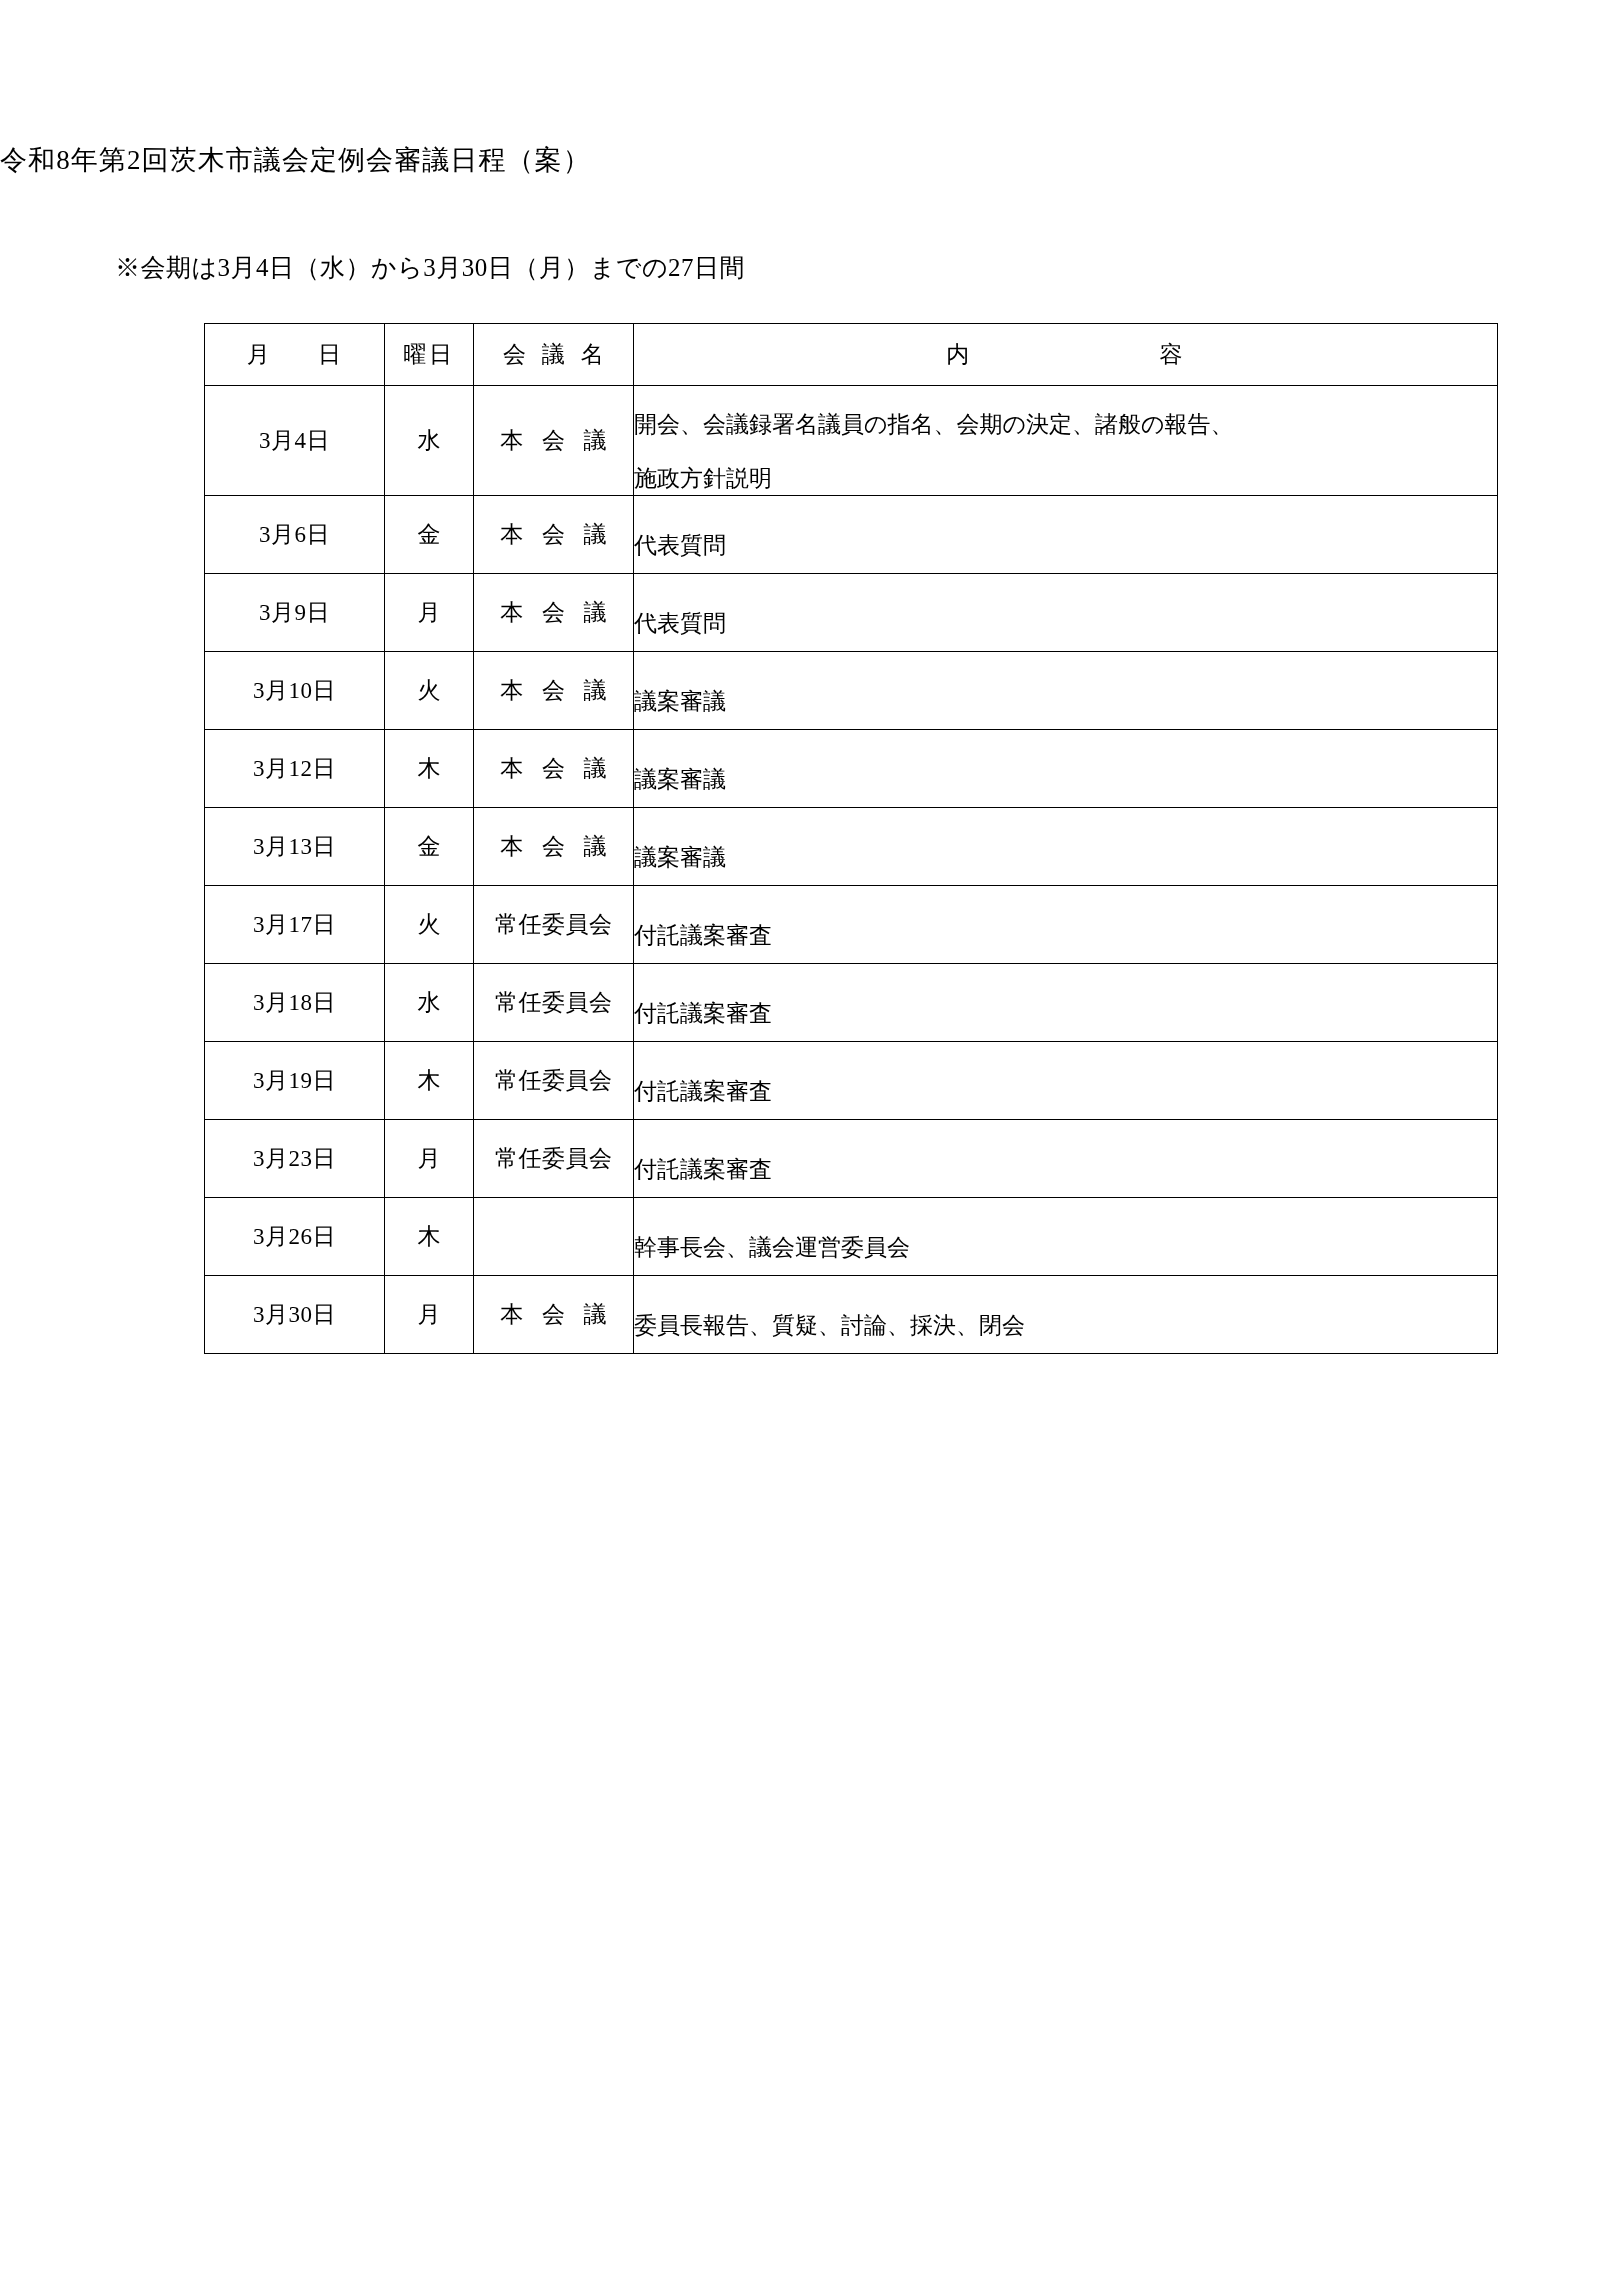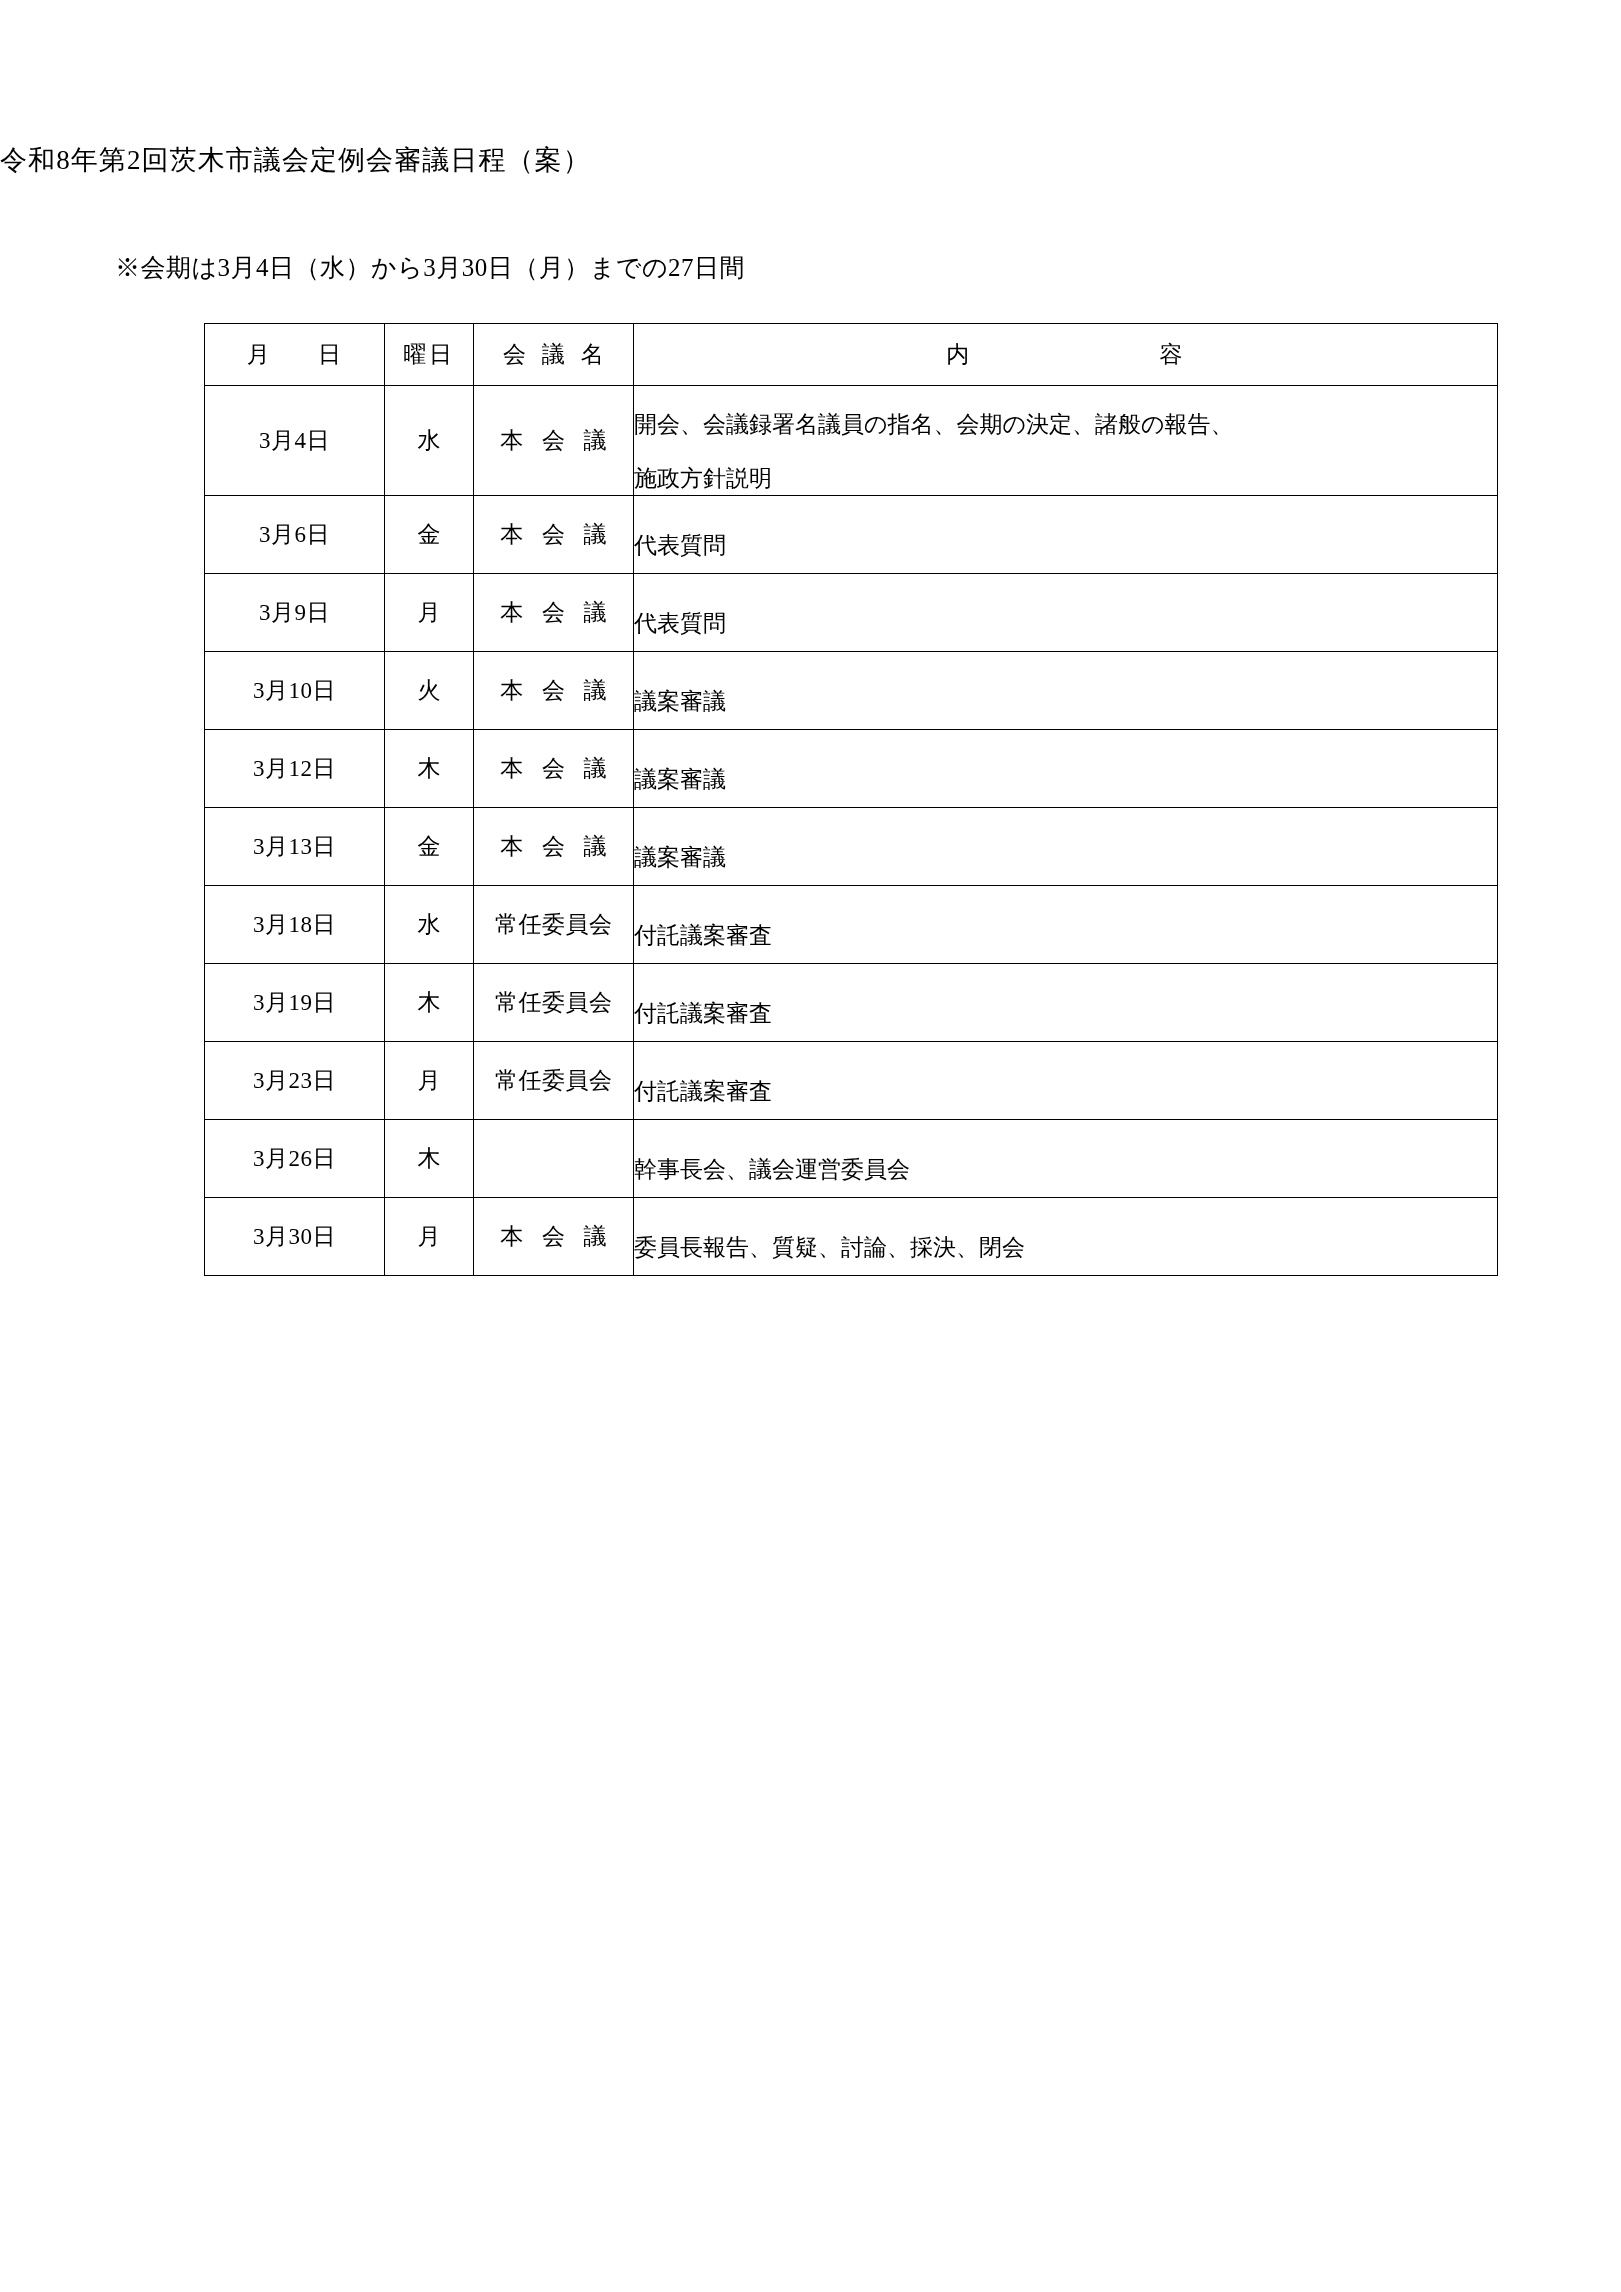--- a/index.html
+++ b/index.html
@@ -176,20 +176,30 @@
           <td class="col-date"><span class="date-label">3月13日</span></td>
           <td class="col-day"><span>金</span></td>
           <td class="col-meet"><span class="meet-label">本 会 議</span></td>
           <td class="col-body">
               <span class="body-text">
                 <span class="ln">議案審議</span>
               </span>
             </td>
         </tr>
 
+        <tr>
+          <td class="col-date"><span class="date-label">3月17日</span></td>
+          <td class="col-day"><span>火</span></td>
+          <td class="col-meet"><span class="meet-label narrow">常任委員会</span></td>
+          <td class="col-body">
+              <span class="body-text">
+                <span class="ln">付託議案審査</span>
+              </span>
+            </td>
+        </tr>
 
         <tr>
           <td class="col-date"><span class="date-label">3月18日</span></td>
           <td class="col-day"><span>水</span></td>
           <td class="col-meet"><span class="meet-label narrow">常任委員会</span></td>
           <td class="col-body">
               <span class="body-text">
                 <span class="ln">付託議案審査</span>
               </span>
             </td>

